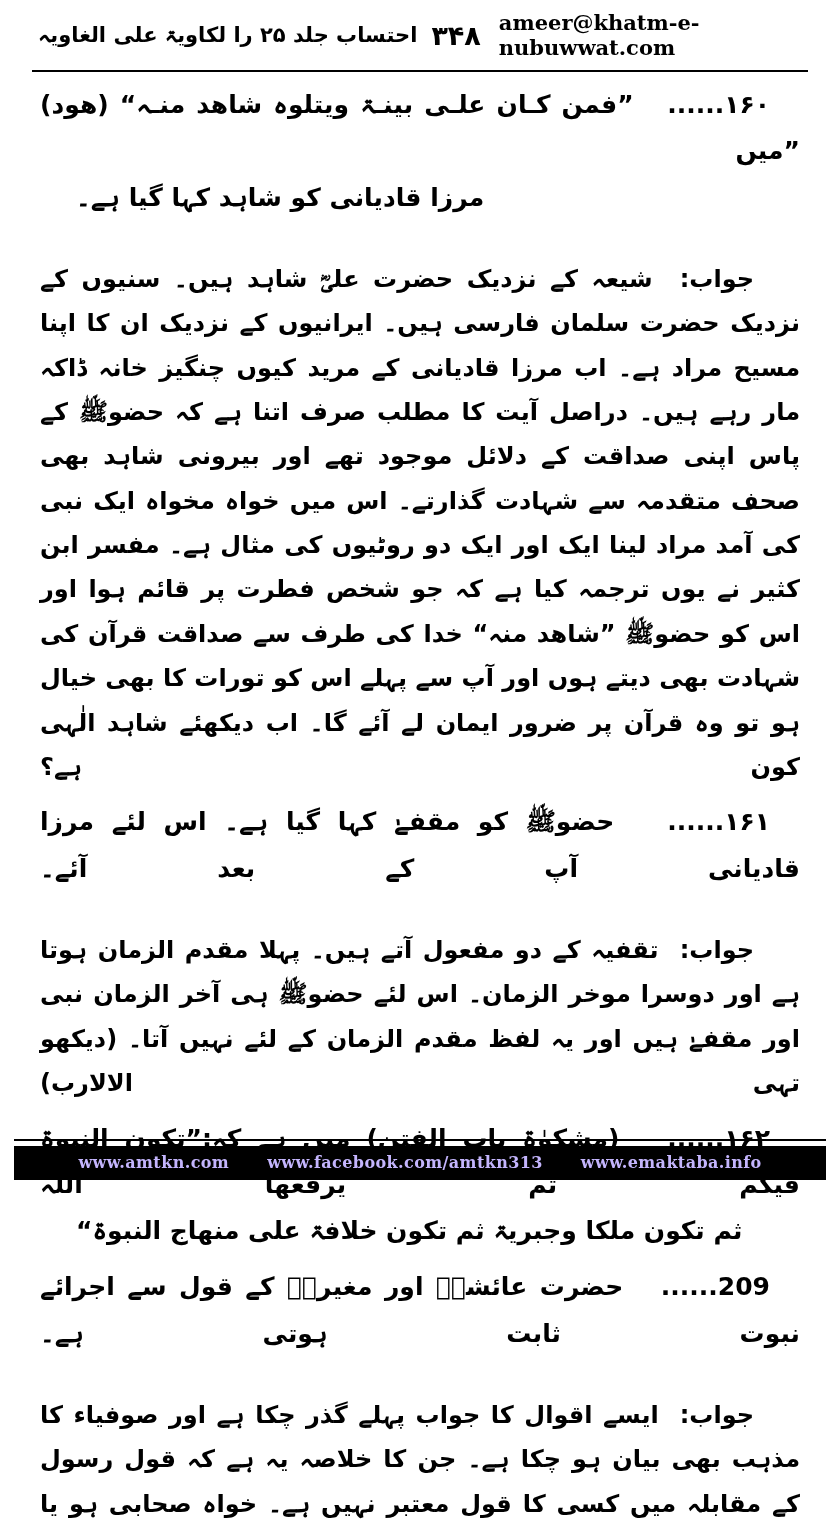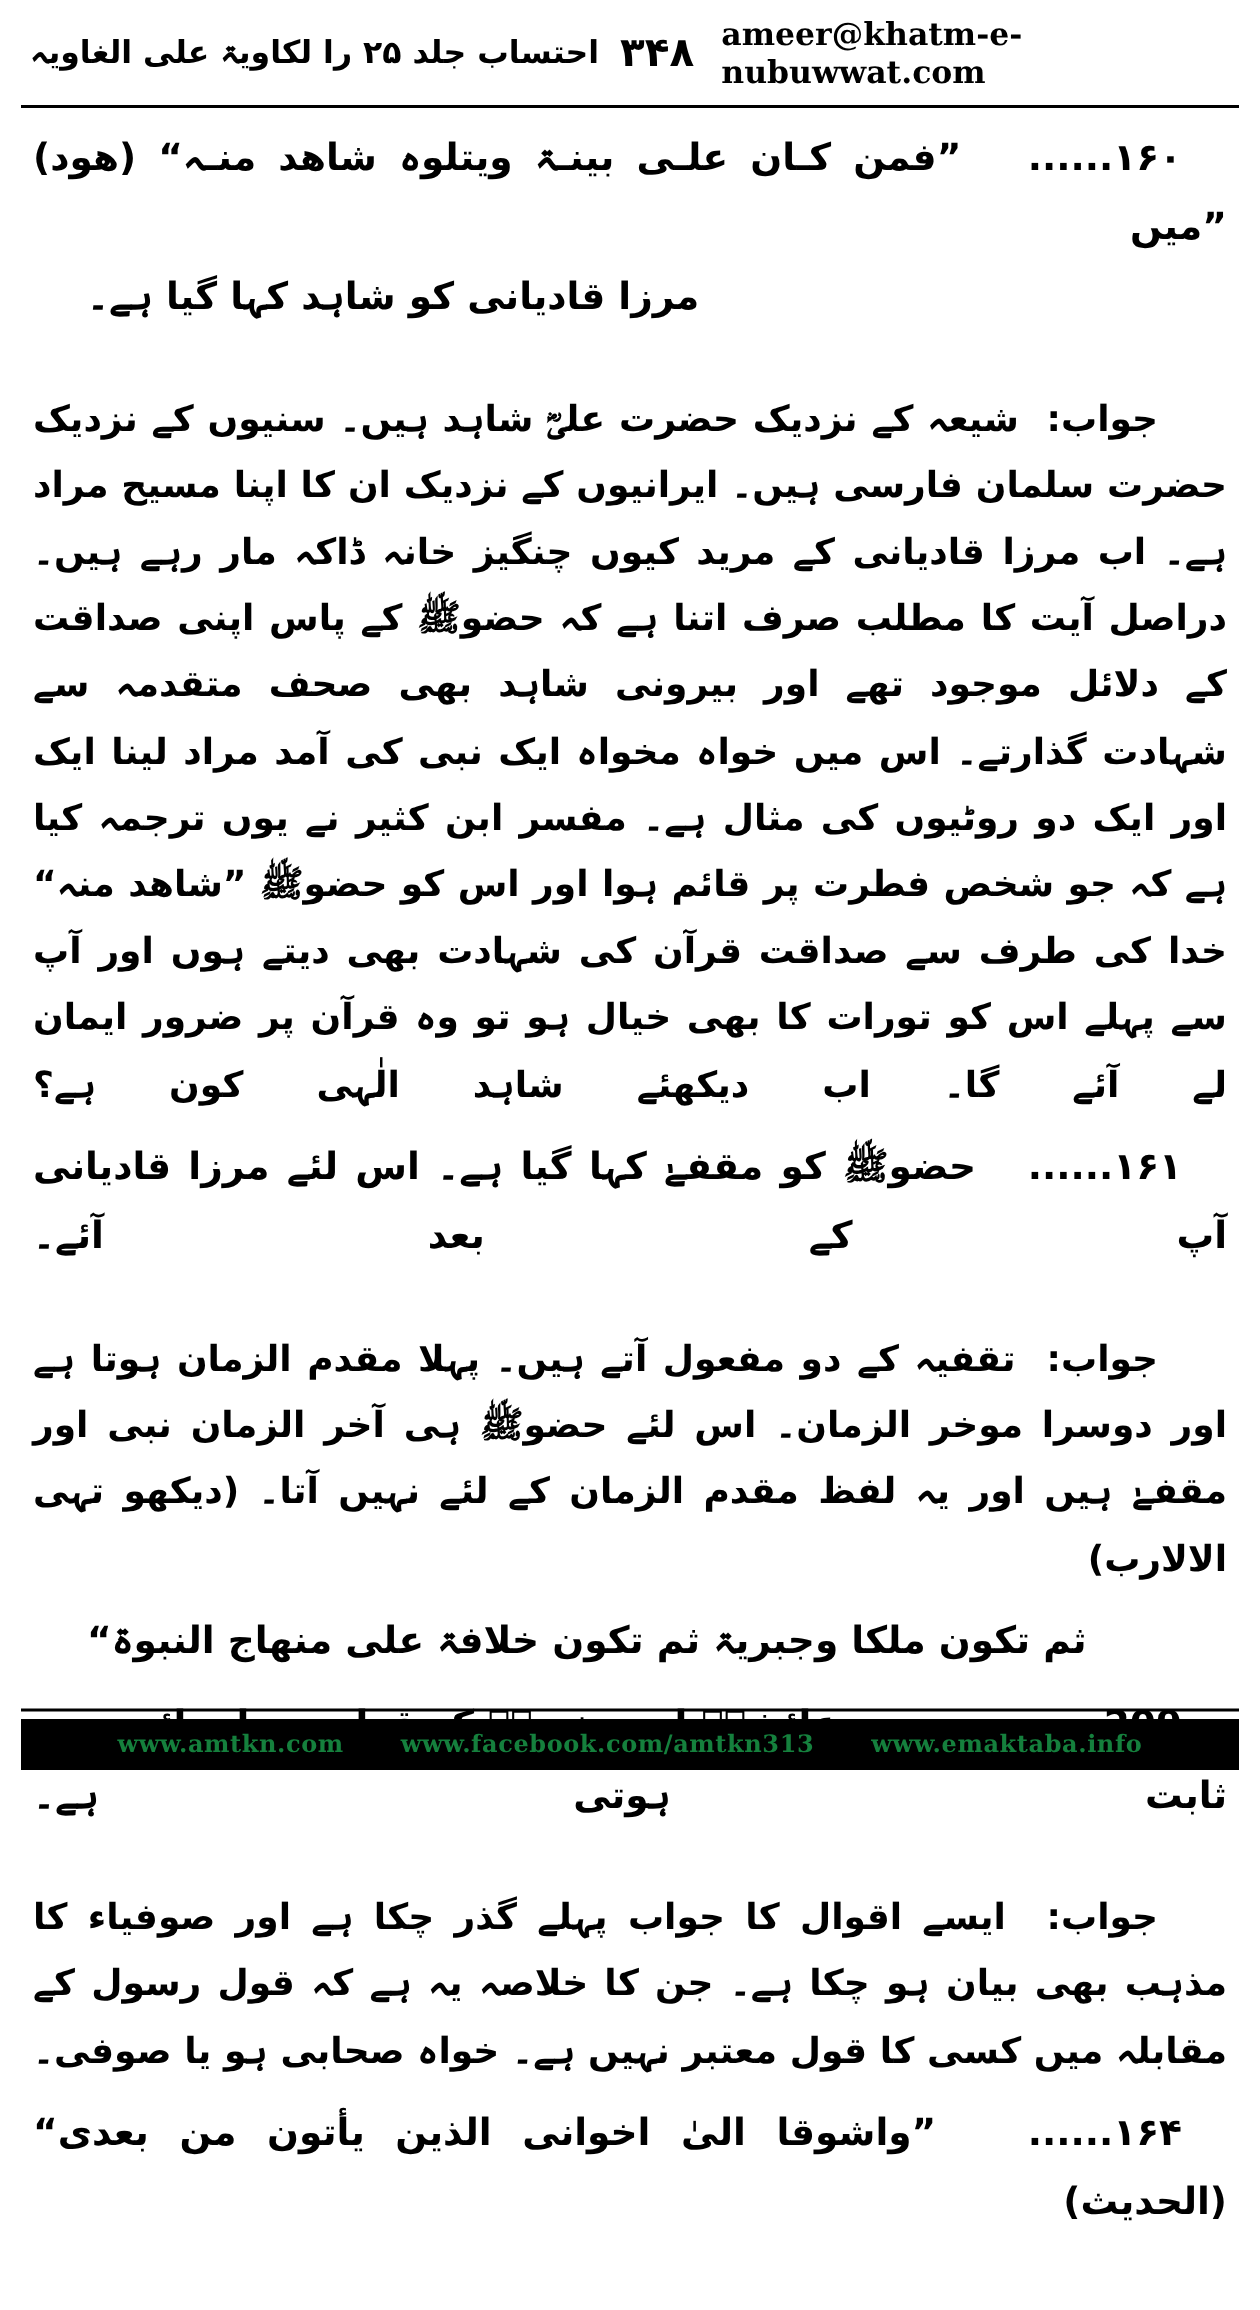--- a/index.html
+++ b/index.html
@@ -14,21 +14,21 @@
     font-family: "DejaVu Sans", "Liberation Sans", sans-serif;
     color: #000000;
     position: relative;
     overflow: hidden;
   }
 
   .page {
     width: 840px;
     height: 1192px;
     position: relative;
-    padding: 0 12px;
+    padding: 0 30px;
   }
 
   
   .header {
     display: flex;
     flex-direction: row-reverse;
     align-items: center;
     justify-content: space-between;
     padding: 10px 8px 6px 8px;
     direction: rtl;
@@ -122,21 +122,21 @@
     align-items: center;
     gap: 38px;
     padding: 7px 0 8px 0;
     direction: ltr;
   }
   .footer-link {
     font-family: "DejaVu Serif", serif;
     font-size: 16px;
     font-weight: bold;
     letter-spacing: 0.4px;
-    color: #15803d;
+    color: #c4b5fd;
     text-decoration: none;
   }
 </style>
 </head>
 <body>
 
 <div class="page">
 
   <div class="header">
     <div class="header-right">احتساب جلد ۲۵ را لکاویۃ علی الغاویہ</div>
@@ -162,20 +162,23 @@
     <div class="blk">
       <div class="q q-indent">
         <span>۱۶۱</span><span class="dots">......</span>&nbsp;&nbsp;&nbsp;<span>حضوﷺ کو مقفےٰ کہا گیا ہے۔ اس لئے مرزا قادیانی آپ کے بعد آئے۔</span>
       </div>
       <div class="a a-indent">
         <span>جواب:</span>&nbsp;&nbsp;<span>تقفیہ کے دو مفعول آتے ہیں۔ پہلا مقدم الزمان ہوتا ہے اور دوسرا موخر الزمان۔ اس لئے حضوﷺ ہی آخر الزمان نبی اور مقفےٰ ہیں اور یہ لفظ مقدم الزمان کے لئے نہیں آتا۔ (دیکھو تہی الالارب)</span>
       </div>
     </div>
 
     <div class="blk">
+      <div class="q q-indent">
+        <span>۱۶۲</span><span class="dots">......</span>&nbsp;&nbsp;&nbsp;<span>(مشکوٰۃ باب الفتن) میں ہے کہ:</span><span class="arabic">”تکون النبوۃ فیکم ثم یرفعھا اللہ</span>
+      </div>
       <div class="q arabic end-right">ثم تکون ملکا وجبریۃ ثم تکون خلافۃ علی منھاج النبوۃ“</div>
     </div>
 
     <div class="blk">
       <div class="q q-indent">
         <span>209</span><span class="dots">......</span>&nbsp;&nbsp;&nbsp;<span>حضرت عائشہؓ اور مغیرہؓ کے قول سے اجرائے نبوت ثابت ہوتی ہے۔</span>
       </div>
       <div class="a a-indent">
         <span>جواب:</span>&nbsp;&nbsp;<span>ایسے اقوال کا جواب پہلے گذر چکا ہے اور صوفیاء کا مذہب بھی بیان ہو چکا ہے۔ جن کا خلاصہ یہ ہے کہ قول رسول کے مقابلہ میں کسی کا قول معتبر نہیں ہے۔ خواہ صحابی ہو یا صوفی۔</span>
       </div>

